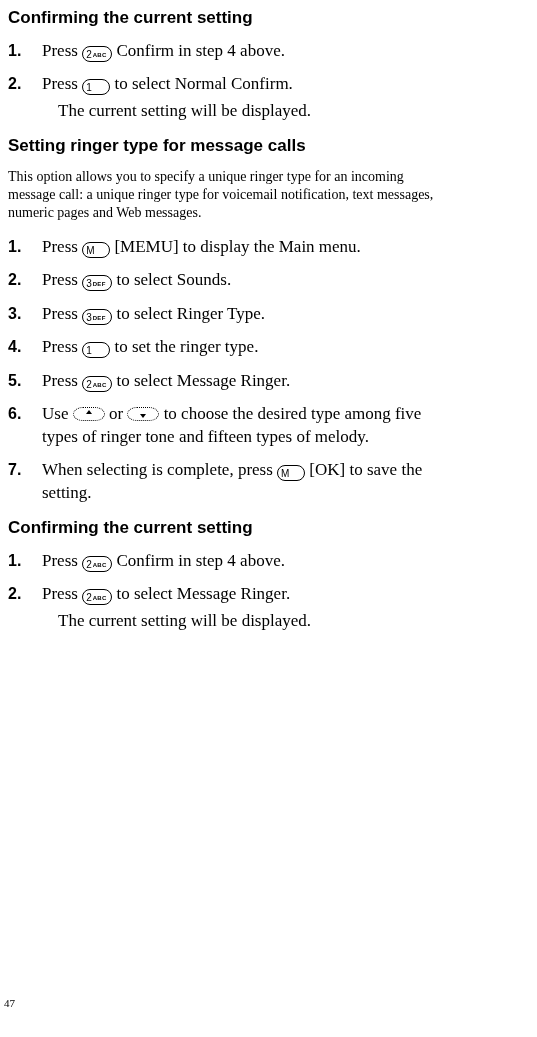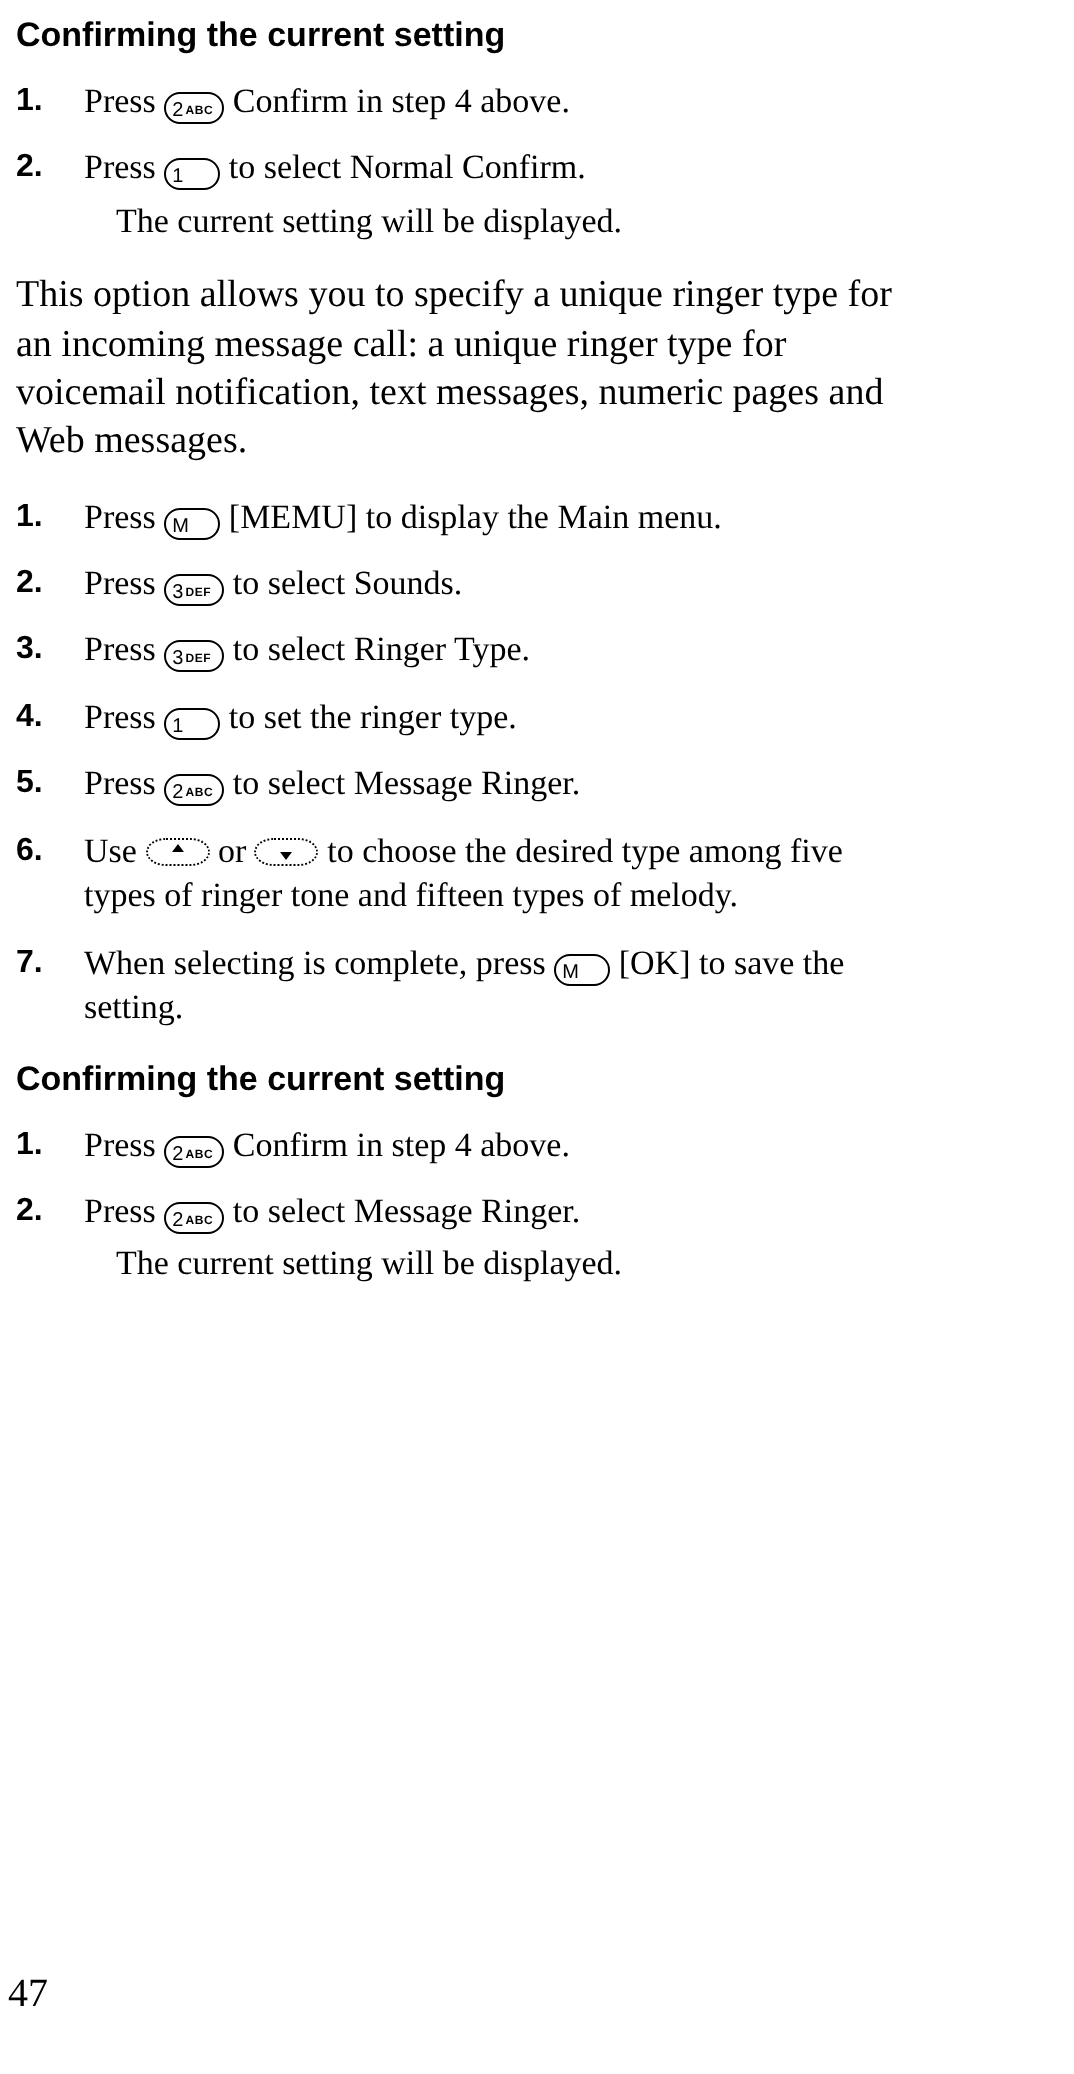--- a/index.html
+++ b/index.html
@@ -16,21 +16,21 @@
     padding: 4px 16px 16px 8px;
     position: relative;
   }
   h3.heading {
     font-family: Arial, Helvetica, sans-serif;
     font-weight: 700;
     font-size: 17px;
     margin: 4px 0 12px 0;
   }
   p.intro {
-    font-size: 19px;
+    font-size: 14px;
     line-height: 1.28;
     margin: 6px 0 14px 0;
   }
   ol.steps {
     list-style: none;
     margin: 0 0 14px 0;
     padding: 0 0 0 34px;
   }
   ol.steps > li {
     font-size: 17px;
@@ -109,21 +109,21 @@
     bottom: 2px;
     border-left: 3px solid transparent;
     border-right: 3px solid transparent;
     border-top: 4px solid #000;
   }
 
   .pagenum {
     position: absolute;
     left: 4px;
     bottom: 28px;
-    font-size: 20px;
+    font-size: 11px;
     font-family: "Times New Roman", Times, serif;
   }
 </style>
 </head>
 <body>
 
 <div class="page">
 
   <h3 class="heading">Confirming the current setting</h3>
   <ol class="steps">
@@ -135,20 +135,21 @@
     </li>
     <li>
       <span class="num">2.</span>
       <span>Press </span>
       <span class="key"><span class="digit">1</span><span class="letters"></span></span>
       <span> to select Normal Confirm.</span>
       <p class="cont">The current setting will be displayed.</p>
     </li>
   </ol>
 
+  <h3 class="heading">Setting ringer type for message calls</h3>
   <p class="intro">This option allows you to specify a unique ringer type for an incoming message call: a unique ringer type for voicemail notification, text messages, numeric pages and Web messages.</p>
   <ol class="steps">
     <li>
       <span class="num">1.</span>
       <span>Press </span>
       <span class="key"><span class="digit">M</span></span>
       <span> [MEMU] to display the Main menu.</span>
     </li>
     <li>
       <span class="num">2.</span>

